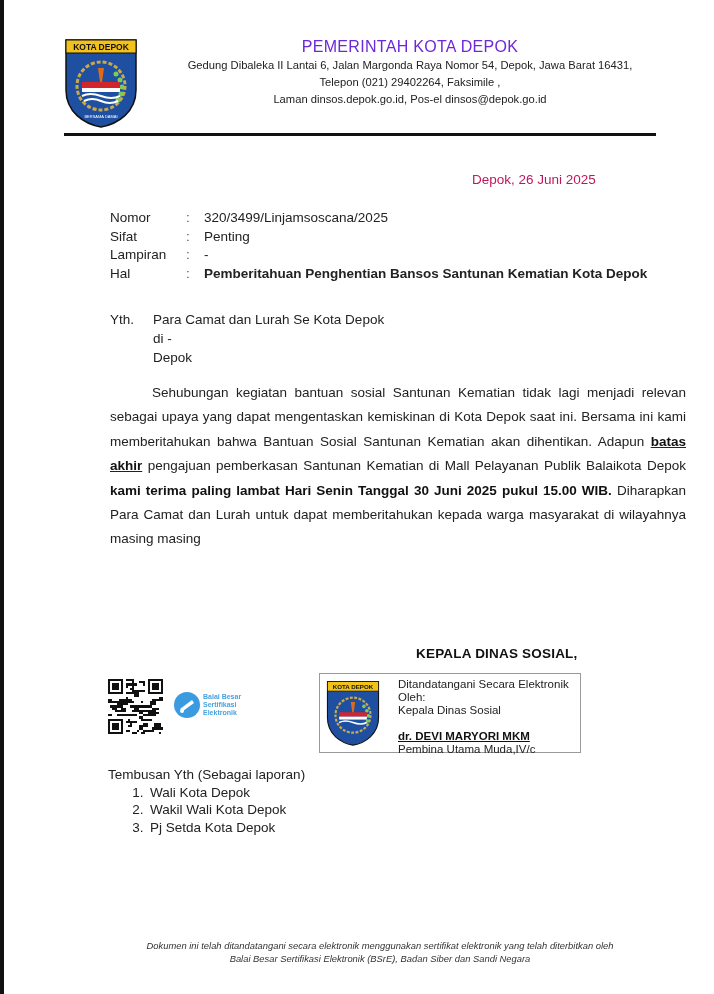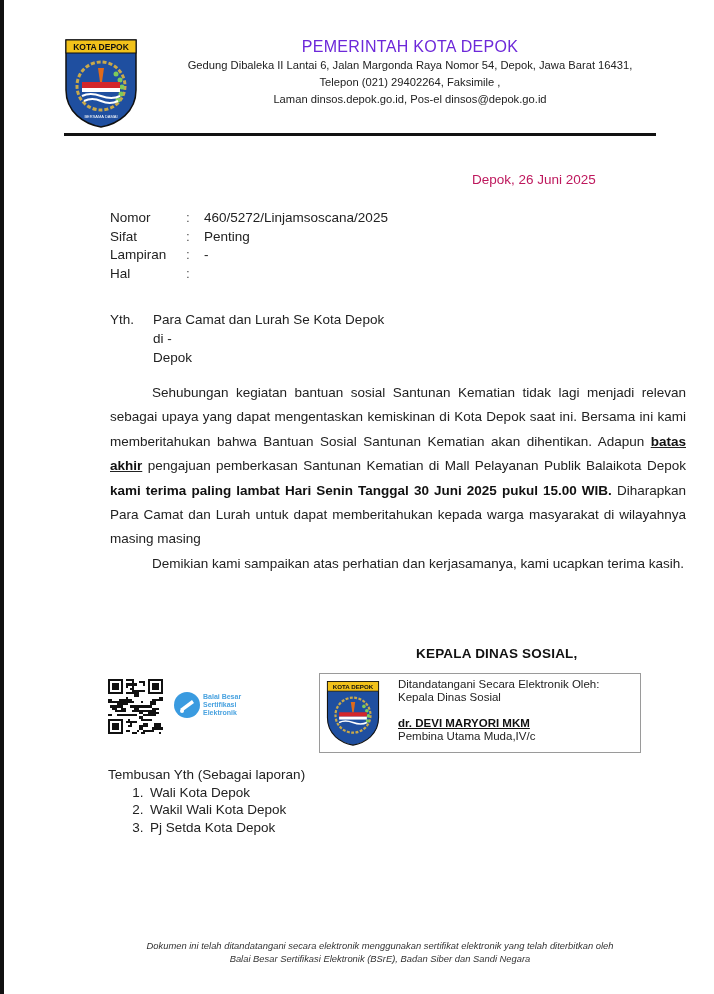--- a/index.html
+++ b/index.html
@@ -35,21 +35,21 @@
   .body-text b { font-weight: bold; color: #111; }
   .body-text u { text-decoration: underline; }
 
   .sig-title { position: absolute; left: 396px; top: 646px; font-size: 13.5px; font-weight: bold; color: #111; letter-spacing: 0.2px; padding-left: 20px; }
 
   .qr { position: absolute; left: 108px; top: 679px; width: 55px; height: 55px; }
   .bsre { position: absolute; left: 174px; top: 692px; display: flex; align-items: center; }
   .bsre-icon { width: 26px; height: 26px; border-radius: 50%; background: #3a9be0; position: relative; }
   .bsre-text { margin-left: 3px; font-size: 7px; line-height: 8px; font-weight: bold; color: #4aa3e0; }
 
-  .sig-box { position: absolute; left: 319px; top: 673px; width: 322px; height: 80px; border: 1px solid #9a9a9a; }
+  .sig-box { position: absolute; left: 319px; top: 673px; width: 262px; height: 80px; border: 1px solid #9a9a9a; }
   .sig-logo { position: absolute; left: 6px; top: 6px; width: 54px; height: 66px; }
   .sig-lines { position: absolute; left: 78px; top: 4px; font-size: 11.5px; line-height: 13px; color: #222; }
   .sig-name { margin-top: 13px; font-weight: bold; text-decoration: underline; color: #111; }
 
   .cc { position: absolute; left: 108px; top: 766px; font-size: 13.5px; line-height: 17.5px; color: #222; text-align: center; }
   .cc ol { list-style: none; }
   .cc li { display: flex; padding-left: 18px; }
   .cc .num { width: 24px; }
 
   .footer { position: absolute; left: 80px; top: 939px; width: 600px; text-align: center; font-size: 9.4px; font-style: italic; line-height: 13px; color: #333; }
@@ -85,50 +85,50 @@
   </div>
 </div>
 <div class="kop-rule"></div>
 
 <div class="date">Depok, 26 Juni 2025</div>
 
 <div class="meta">
   <div class="meta-row">
     <span class="meta-label">Nomor</span>
     <span class="meta-colon">:</span>
-    <span class="meta-val">460/5272/Linjamsoscana/2025</span>
+    <span class="meta-val">320/3499/Linjamsoscana/2025</span>
   </div>
   <div class="meta-row">
     <span class="meta-label">Sifat</span>
     <span class="meta-colon">:</span>
     <span class="meta-val">Penting</span>
   </div>
   <div class="meta-row">
     <span class="meta-label">Lampiran</span>
     <span class="meta-colon">:</span>
     <span class="meta-val">-</span>
   </div>
   <div class="meta-row">
     <span class="meta-label">Hal</span>
     <span class="meta-colon">:</span>
+    <span class="meta-val bold">Pemberitahuan Penghentian Bansos Santunan Kematian Kota Depok</span>
   </div>
 </div>
 
 <div class="yth">
   <div class="yth-row">
     <span class="yth-label">Yth.</span>
     <span>Para Camat dan Lurah Se Kota Depok</span>
   </div>
   <div class="yth-indent">di -</div>
   <div class="yth-indent">Depok</div>
 </div>
 
 <div class="body-text">
   <p><span>Sehubungan kegiatan bantuan sosial Santunan Kematian tidak lagi menjadi relevan sebagai upaya yang dapat mengentaskan kemiskinan di Kota Depok saat ini.  Bersama ini kami memberitahukan bahwa Bantuan Sosial Santunan Kematian akan dihentikan. Adapun </span><u><b>batas akhir</b></u><span> pengajuan pemberkasan Santunan Kematian di Mall Pelayanan Publik Balaikota Depok </span><b>kami terima paling lambat Hari Senin Tanggal 30 Juni 2025 pukul 15.00 WIB.</b><span> Diharapkan Para Camat dan Lurah untuk dapat memberitahukan kepada warga masyarakat di wilayahnya masing masing</span></p>
-  <p>Demikian kami sampaikan atas perhatian dan kerjasamanya, kami ucapkan terima kasih.</p>
 </div>
 
 <div class="sig-title">KEPALA DINAS SOSIAL,</div>
 
 <svg class="qr" viewBox="0 0 25 25" shape-rendering="crispEdges">
   <g fill="#111" id="qrg">
       <rect x="0" y="0" width="7" height="7"></rect>
       <rect x="1" y="1" width="5" height="5" fill="#fff"></rect>
       <rect x="2" y="2" width="3" height="3"></rect>
       <rect x="18" y="0" width="7" height="7"></rect>

